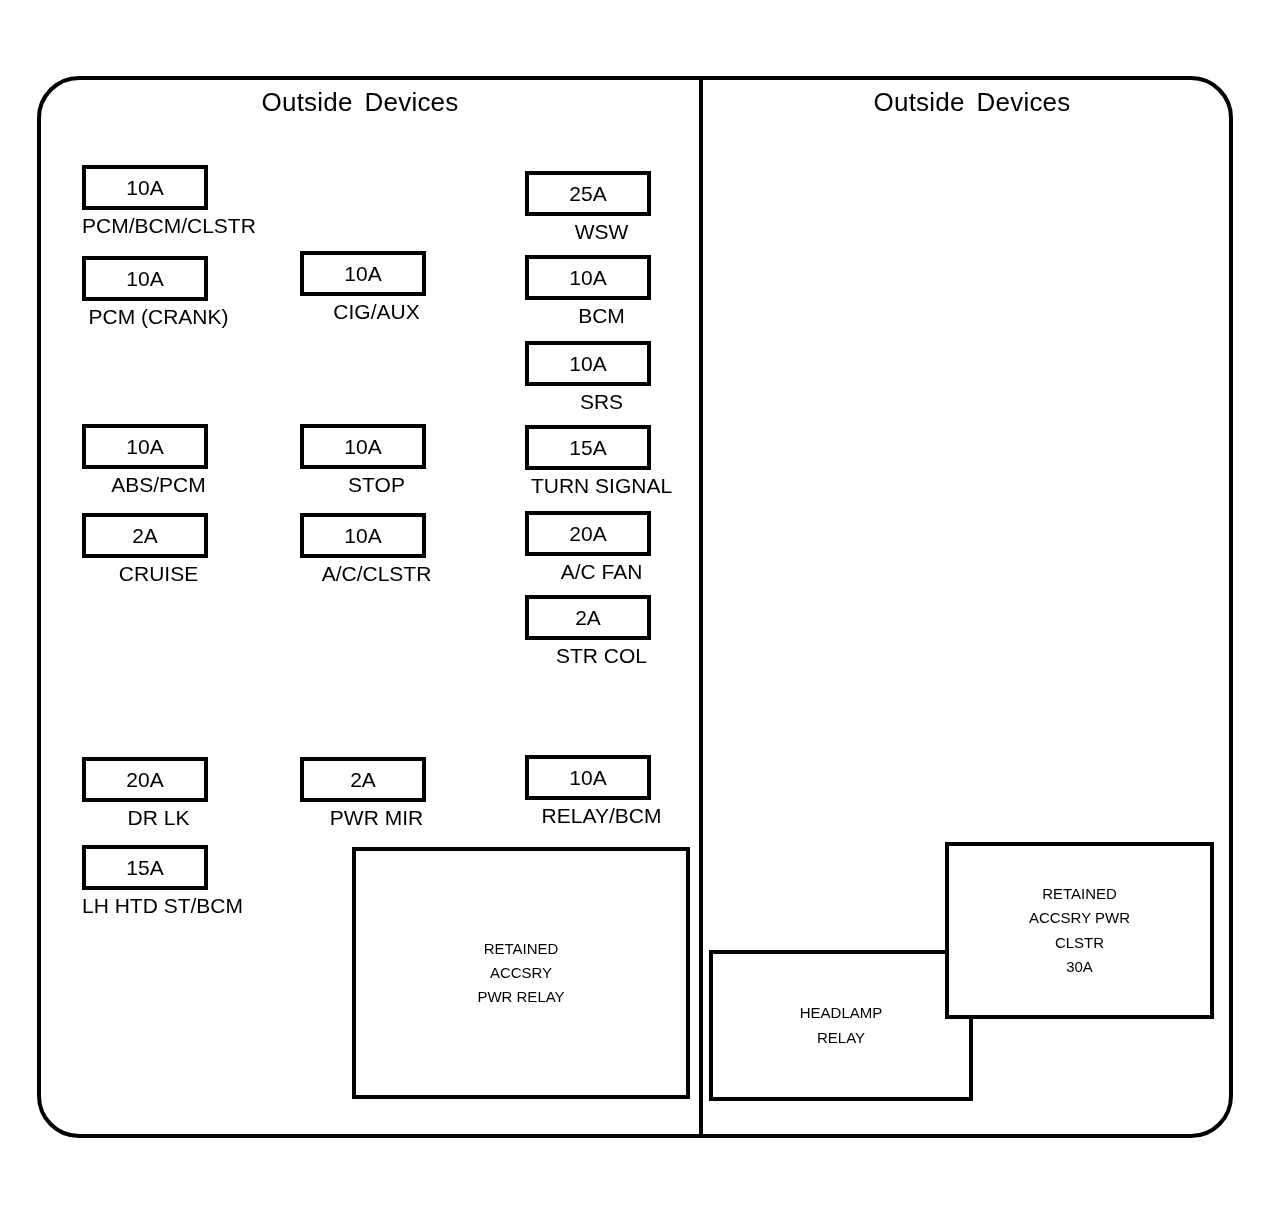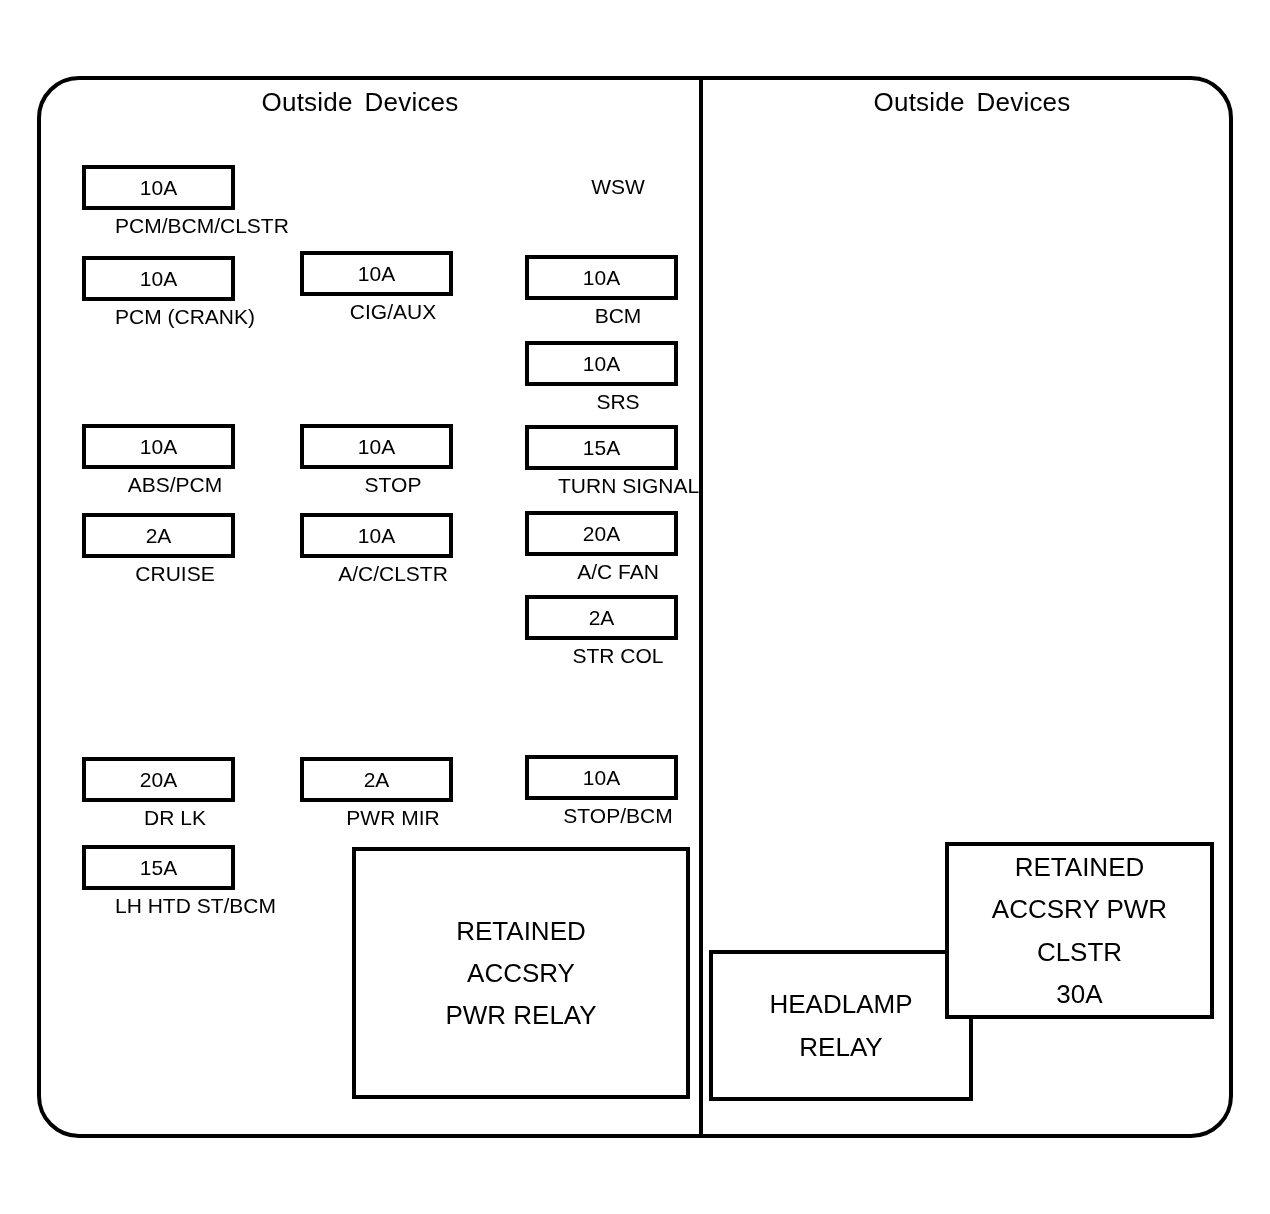--- a/index.html
+++ b/index.html
@@ -49,54 +49,53 @@
   .section-title .gap {
     display: inline-block;
     width: 12px;
   }
   
   .fuse {
     position: absolute;
     width: 153px;
   }
   .fuse-box {
-    width: 153px;
+    width: 126px;
     height: 45px;
     border: 4px solid #000000;
     box-sizing: border-box;
     display: flex;
     align-items: center;
     justify-content: center;
     background: #ffffff;
   }
   .fuse-amp {
     font-size: 21px;
     line-height: 1;
   }
   .fuse-label {
     margin-top: 5px;
     text-align: center;
     font-size: 21px;
     white-space: nowrap;
     line-height: 1.05;
-    margin-left: 33px;
   }
   
   .relay {
     position: absolute;
     border: 4px solid #000000;
     box-sizing: border-box;
     background: #ffffff;
     display: flex;
     flex-direction: column;
     align-items: center;
     justify-content: center;
   }
   .relay-line {
-    font-size: 26px;
+    font-size: 15px;
     line-height: 1.62;
     white-space: nowrap;
     text-align: left;
   }
 </style>
 </head>
 <body>
 
 <div id="diagram">
 
@@ -166,20 +165,23 @@
         </div>
         <div class="fuse-label">A/C/CLSTR</div>
       </div>
       <div class="fuse" style="left: 300px; top: 757px;">
         <div class="fuse-box">
           <span class="fuse-amp">2A</span>
         </div>
         <div class="fuse-label">PWR MIR</div>
       </div>
       <div class="fuse" style="left: 525px; top: 171px;">
+        <div class="fuse-box">
+          <span class="fuse-amp">25A</span>
+        </div>
         <div class="fuse-label">WSW</div>
       </div>
       <div class="fuse" style="left: 525px; top: 255px;">
         <div class="fuse-box">
           <span class="fuse-amp">10A</span>
         </div>
         <div class="fuse-label">BCM</div>
       </div>
       <div class="fuse" style="left: 525px; top: 341px;">
         <div class="fuse-box">
@@ -202,21 +204,21 @@
       <div class="fuse" style="left: 525px; top: 595px;">
         <div class="fuse-box">
           <span class="fuse-amp">2A</span>
         </div>
         <div class="fuse-label">STR COL</div>
       </div>
       <div class="fuse" style="left: 525px; top: 755px;">
         <div class="fuse-box">
           <span class="fuse-amp">10A</span>
         </div>
-        <div class="fuse-label">STOP/BCM</div>
+        <div class="fuse-label">RELAY/BCM</div>
       </div>
     </div>
   <div id="relay-layer">
       <div class="relay" style="left: 352px; top: 847px; width: 338px; height: 252px;">
         <div class="relay-line">RETAINED</div>
         <div class="relay-line">ACCSRY</div>
         <div class="relay-line">PWR RELAY</div>
       </div>
       <div class="relay" style="left: 709px; top: 950px; width: 264px; height: 151px;">
         <div class="relay-line">HEADLAMP</div>

